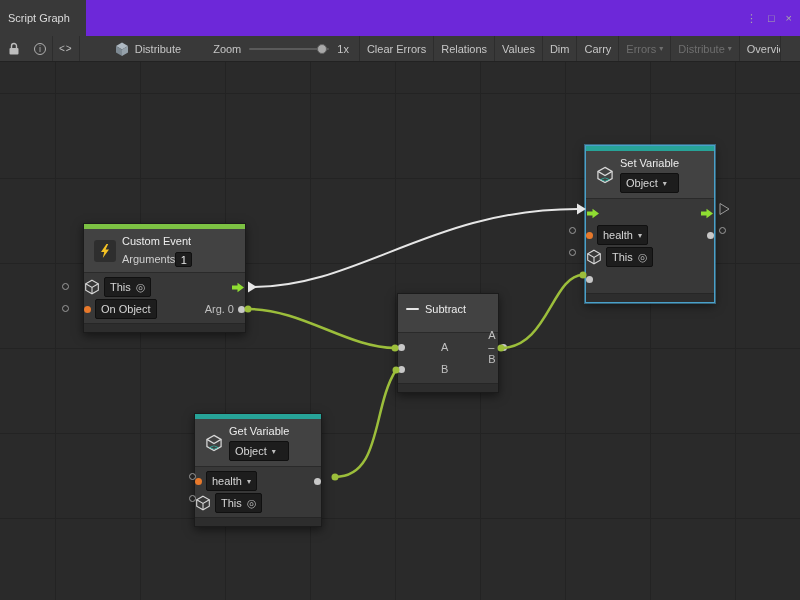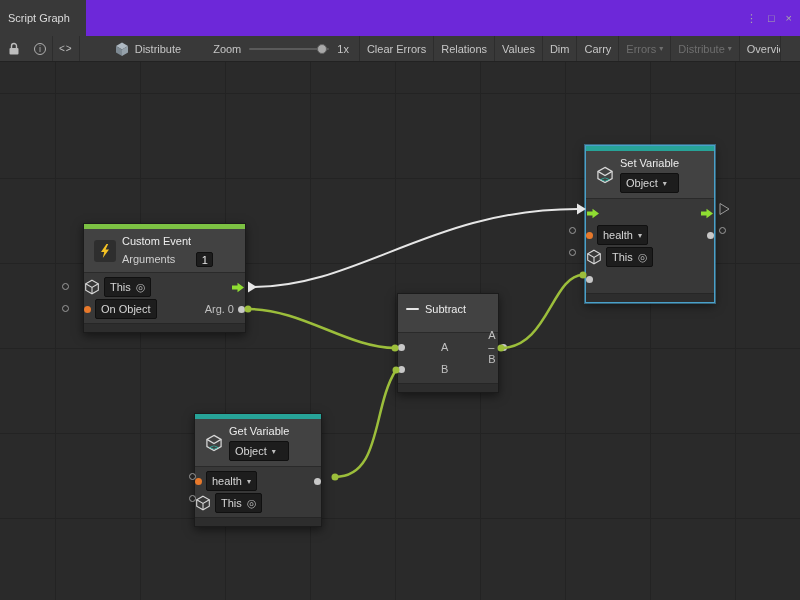--- a/index.html
+++ b/index.html
@@ -180,21 +180,21 @@
   <div class="node" style="left:83px; top:161px; width:163px;">
     <div class="strip green"></div>
     <div class="nhead">
       <span class="icbox">
         <svg class="ic16" viewBox="0 0 16 16">
             <use href="#sym-bolt"></use>
           </svg>
       </span>
       <div class="hcol">
         <div class="ntitle">Custom Event</div>
-        <div class="prow" style="height:16px; padding:0; gap:21px;">
+        <div class="prow" style="height:16px; padding:0; gap:0;">
           <span class="sublbl">Arguments</span>
           <span class="numbox">1</span>
         </div>
       </div>
     </div>
     <div class="nbody">
       <div class="prow">
         <svg class="ic16" viewBox="0 0 16 16">
             <use href="#sym-cube"></use>
           </svg>

